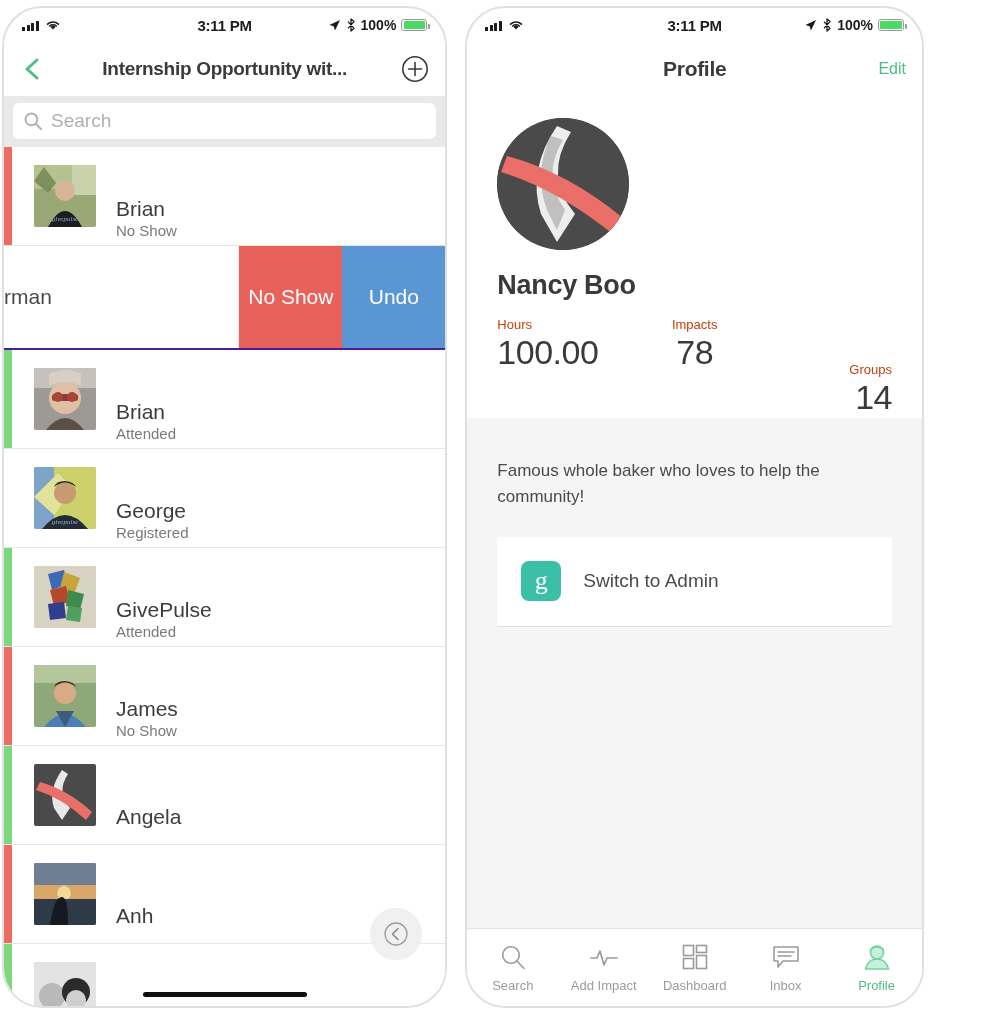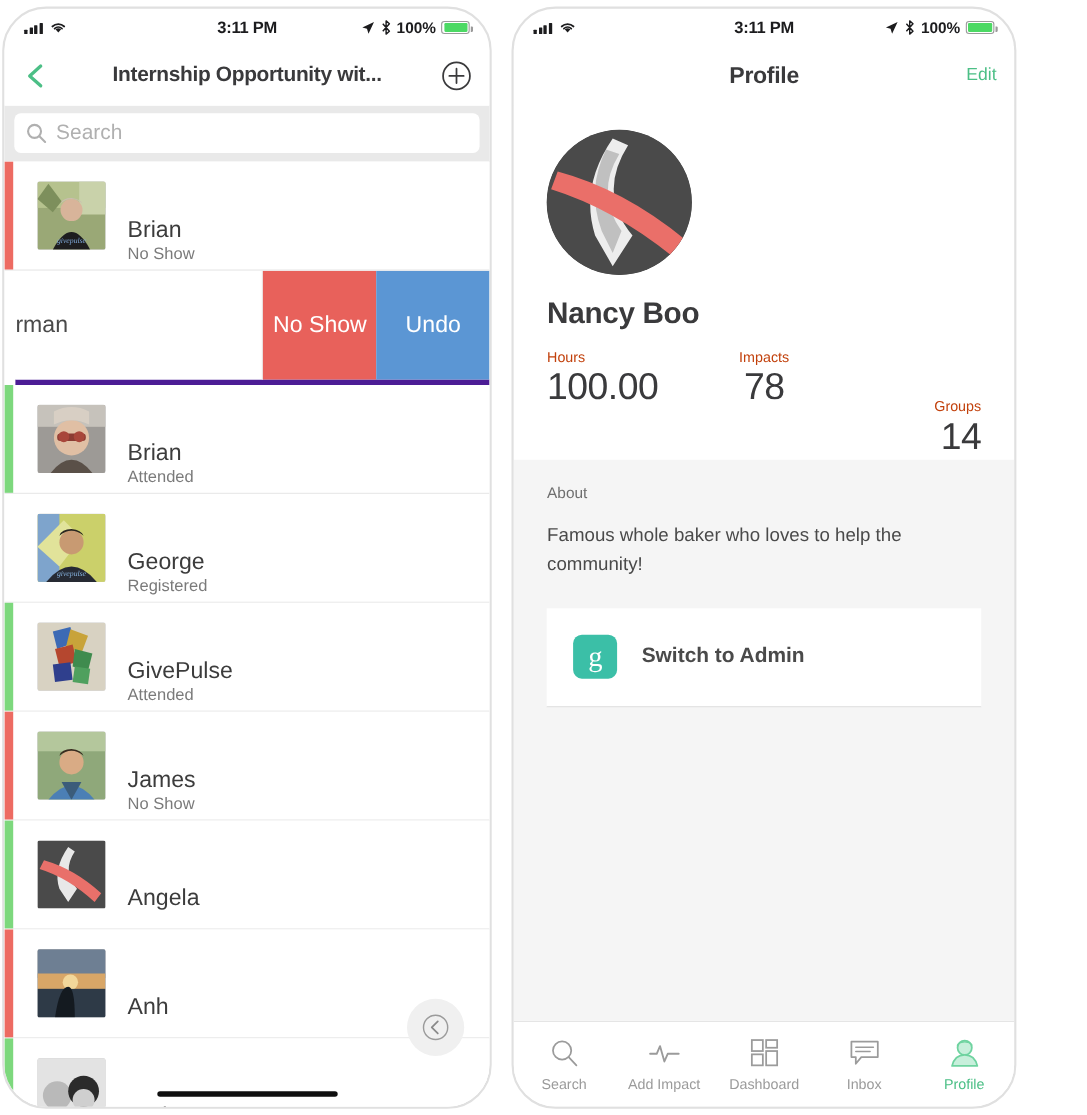--- a/index.html
+++ b/index.html
@@ -91,21 +91,21 @@
   .avatar {
     width: 62px; height: 62px; margin-left: 22px; flex: 0 0 62px;
     border-radius: 2px; overflow: hidden; position: relative;
     background: #cfcfcf;
   }
   .rowtexts { margin-left: 20px; }
   .rowname { font-size: 21px; color: #3c3c3c; line-height: 1.12; margin-top: 44px; }
   .rowsub  { font-size: 15px; color: #7a7a7a; margin-top: 2px; }
 
   
-  .row-swiped { height: 104px; display: flex; align-items: stretch; border-bottom: 5px solid #4c1d95; margin-left: 10px; }
+  .row-swiped { height: 104px; display: flex; align-items: stretch; border-bottom: 2px solid #4c1d95; }
   .swipe-name {
     flex: 1; display: flex; align-items: center;
     font-size: 21px; color: #4a4a4a; padding-left: 0px;
     background: #ffffff; border-right: 1px solid #eaeaea;
   }
   .swipe-btn {
     width: 103px; display: flex; align-items: center; justify-content: center;
     color: #ffffff; font-size: 21px; cursor: pointer; overflow: hidden;
   }
   .swipe-noshow { background: #e8615b; }
@@ -146,21 +146,21 @@
   .admin-card {
     margin-top: 26px; background: #ffffff; height: 90px;
     display: flex; align-items: center; padding: 0 24px; gap: 22px;
     border-bottom: 1px solid #dedede; cursor: pointer;
   }
   .gp-icon {
     width: 40px; height: 40px; border-radius: 8px; background: #3bbfa7;
     display: flex; align-items: center; justify-content: center;
     color: #ffffff; font-size: 26px; font-family: "Liberation Serif", serif;
   }
-  .admin-label { font-size: 19px; color: #4a4a4a; font-weight: bold; }
+  .admin-label { font-size: 19px; color: #4a4a4a; }
 
   
   .tabbar {
     height: 78px; background: #ffffff; border-top: 1px solid #e3e3e3;
     display: flex; align-items: center;
   }
   .tab { flex: 1; display: flex; flex-direction: column; align-items: center; gap: 7px; cursor: pointer; }
   .tab-label { font-size: 13px; color: #9b9b9b; }
   .tab.active .tab-label { color: #4cbf86; }
 
@@ -445,21 +445,20 @@
           <div class="stat-value">78</div>
         </div>
         <div class="stat">
           <div class="stat-label">Groups</div>
           <div class="stat-value">14</div>
         </div>
       </div>
     </div>
 
     <div class="profile-about">
-      <div class="about-label">About</div>
       <div class="about-text">Famous whole baker who loves to help the community!</div>
       <div class="admin-card">
         <div class="gp-icon">g</div>
         <div class="admin-label">Switch to Admin</div>
       </div>
     </div>
 
     <div class="tabbar">
       <div class="tab">
         <svg width="28" height="28" viewBox="0 0 28 28">

